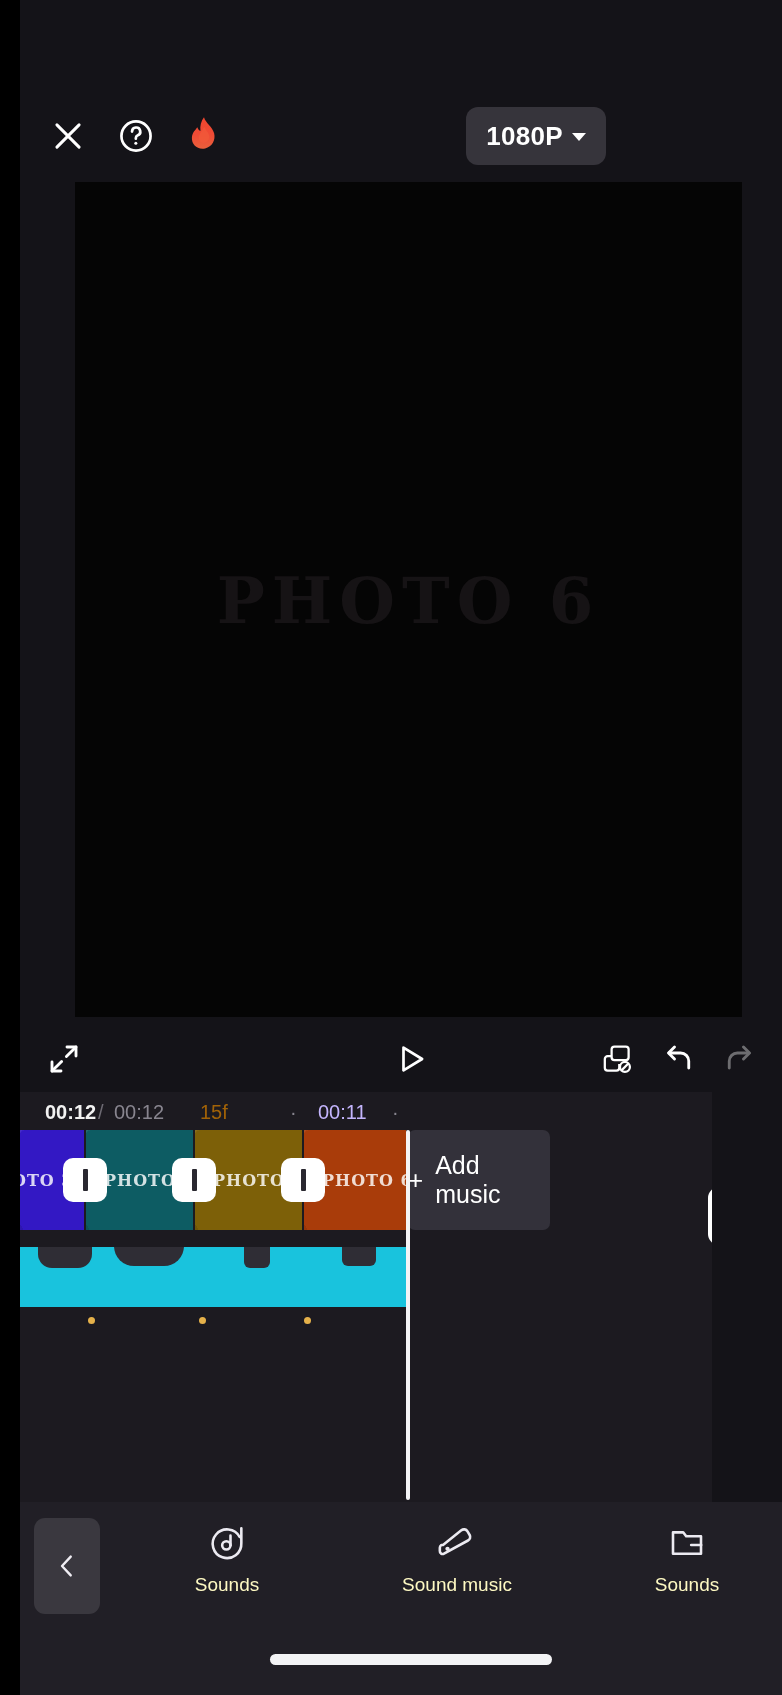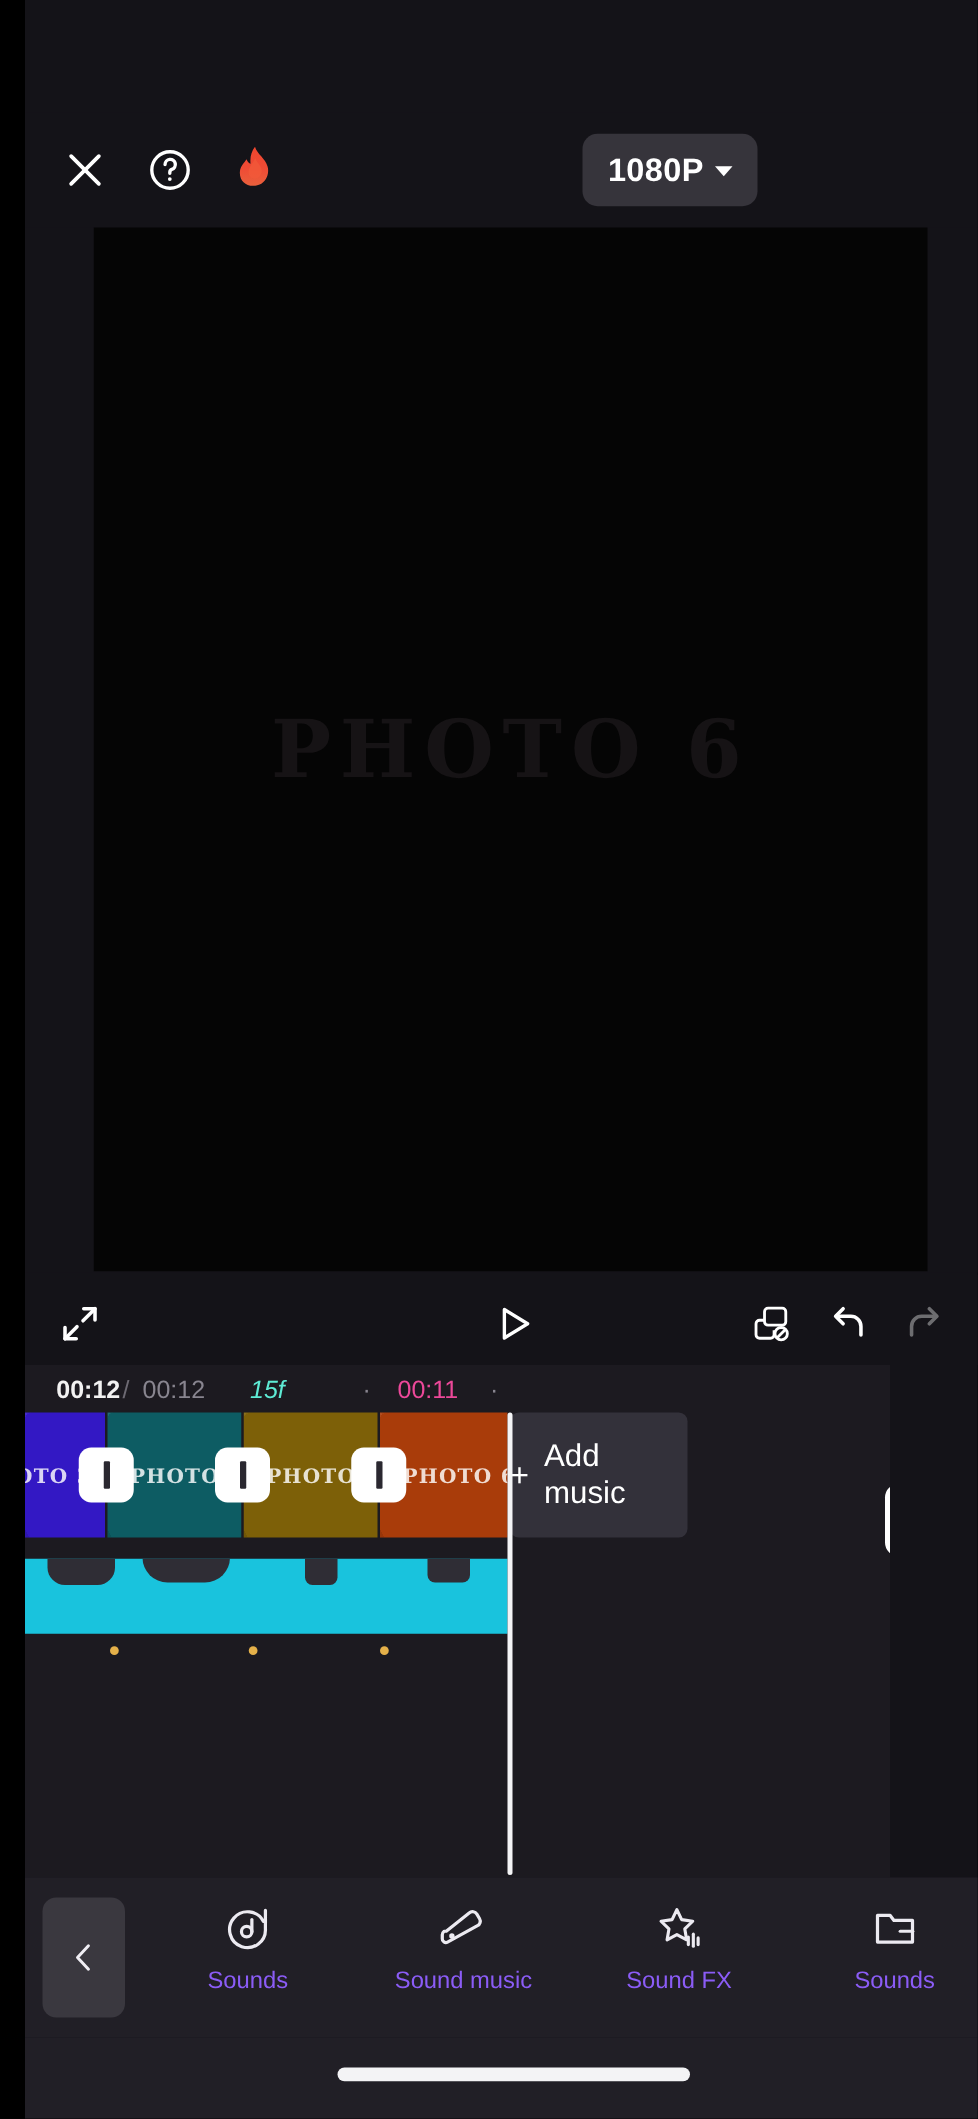--- a/index.html
+++ b/index.html
@@ -90,23 +90,23 @@
   #timeline {
     position:absolute; left:0; top:1092px; width:692px; height:410px;
     background:#1c1a20;
     overflow:hidden;
   }
   #ruler { position:absolute; left:0; top:0; width:782px; height:38px; }
   #ruler .t { position:absolute; top:9px; font-size:20px; white-space:nowrap; }
   #tc-cur { left:25px; color:#f2f2f2; font-weight:bold; }
   #tc-sep { left:78px; color:#6d6a73; }
   #tc-tot { left:94px; color:#88858f; }
-  #tc-f   { left:180px; color:#5eead4;font-style:italic; }
+  #tc-f   { left:180px; color:#a16207; }
   #tc-t2  { left:270px; color:#88858f; font-size:14px; }
-  #tc-11  { left:298px; color:#ec4899; }
+  #tc-11  { left:298px; color:#c4b5fd; }
   #tc-t3  { left:372px; color:#88858f; font-size:14px; }
 
   
   #clips-row {
     position:absolute; left:0; top:38px; width:782px; height:100px;
   }
   #clip-strip { position:absolute; left:0; top:0; height:100px; }
   .clip {
     position:absolute; top:0; height:100px;
     display:flex; align-items:center;
@@ -183,21 +183,21 @@
   #tools {
     position:absolute; left:92px; top:8px; right:0; height:120px;
     display:flex; align-items:flex-start;
   }
   .tool {
     flex:1 1 0; display:flex; flex-direction:column; align-items:center;
     gap:9px; cursor:pointer; padding-top:12px;
   }
   .tool .ti { width:42px; height:42px; display:flex; align-items:center; justify-content:center; }
   .tool .tl {
-    color:#8b5cf6; font-size:19px; text-align:center; line-height:1.22;
+    color:#fef9c3; font-size:19px; text-align:center; line-height:1.22;
     max-width:112px;
   }
 
   
   #home-bar {
     position:absolute; left:50%; transform:translateX(-50%);
     bottom:30px; width:282px; height:11px;
     background:#f3f3f5; border-radius:6px;
   }
   #bottom-pad {
@@ -382,31 +382,20 @@
           <div class="ti">
             <svg width="40" height="40" viewBox="0 0 24 24" fill="none" stroke="#eceaf1" stroke-width="1.55" stroke-linecap="round" stroke-linejoin="round">
               <path d="M3.6 13.2 14.6 4.4c1.2-1 2.9-.7 3.7.6l1.3 2.2c.7 1.2.2 2.7-1 3.3L4.2 18.4a1.7 1.7 0 0 1-2.5-1.6v-1.9c0-.7.4-1.3.9-1.7z"></path>
               <circle cx="6.3" cy="15.5" r="1.3" fill="#eceaf1" stroke="none"></circle>
             </svg>
           </div>
           <div class="tl">Sound music</div>
         </div>
         <div class="tool">
           <div class="ti">
-            <svg width="40" height="40" viewBox="0 0 24 24" fill="none" stroke="#eceaf1" stroke-width="1.5" stroke-linecap="round" stroke-linejoin="round">
-              <path d="M11.1 2.8 13.4 7.6l5.3.8-3.8 3.7.9 5.2-4.7-2.5-4.7 2.5.9-5.2L3.5 8.4l5.3-.8z"></path>
-              <line x1="16.6" y1="19.6" x2="16.6" y2="16"></line>
-              <line x1="19" y1="20.4" x2="19" y2="14.6"></line>
-              <line x1="21.3" y1="19.6" x2="21.3" y2="16.4"></line>
-            </svg>
-          </div>
-          <div class="tl">Sound FX</div>
-        </div>
-        <div class="tool">
-          <div class="ti">
             <svg width="40" height="40" viewBox="0 0 24 24" fill="none" stroke="#eceaf1" stroke-width="1.55" stroke-linecap="round" stroke-linejoin="round">
               <path d="M3.6 5.6h6.1l1.8 2.4h8.9v10.4H3.6z"></path>
               <path d="M14.5 13.2h6"></path>
             </svg>
           </div>
           <div class="tl">Sounds</div>
         </div>
       </div>
   </div>
 

